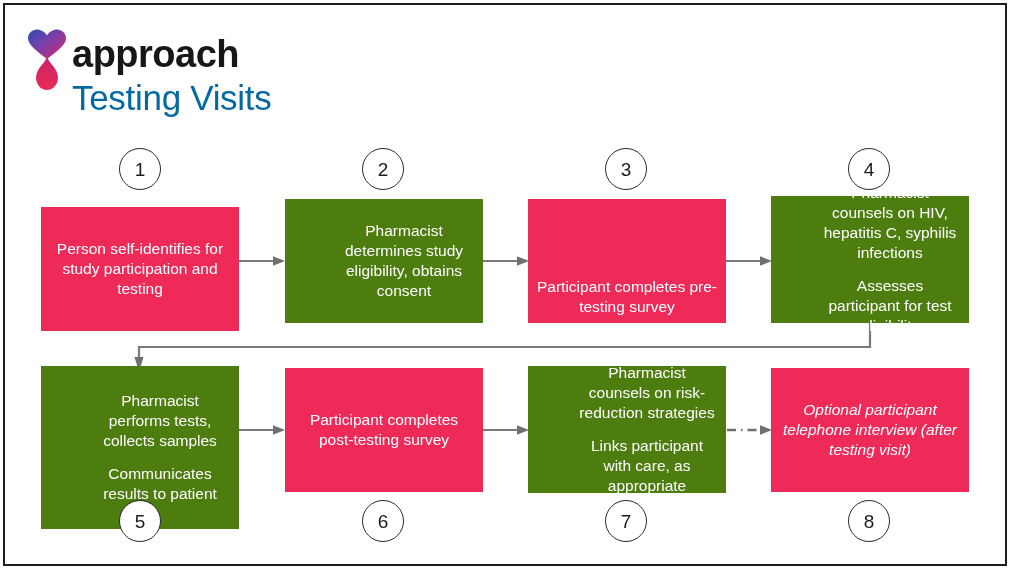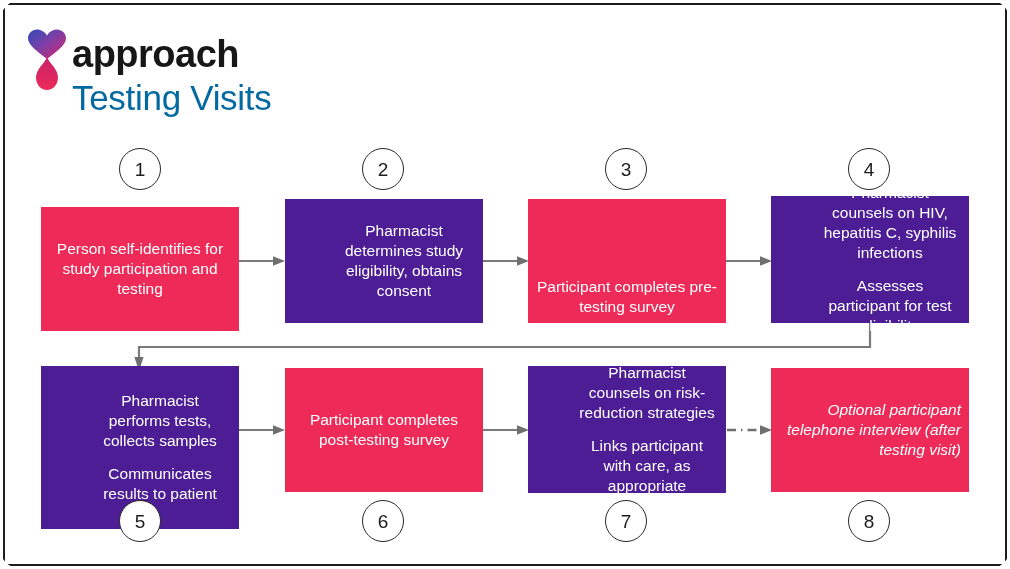--- a/index.html
+++ b/index.html
@@ -11,21 +11,20 @@
   body {
     font-family: "Liberation Sans", sans-serif;
   }
   #canvas {
     position: relative;
     width: 1010px;
     height: 569px;
     background: #ffffff;
     box-sizing: border-box;
     overflow: hidden;
-    border-radius: 21px;
   }
   .frame-border {
     position: absolute;
     left: 3px;
     top: 3px;
     width: 1004px;
     height: 563px;
     border: 2px solid #1c1c1c;
     box-sizing: border-box;
     pointer-events: none;
@@ -68,30 +67,29 @@
     display: flex;
     flex-direction: column;
     align-items: center;
     justify-content: center;
     text-align: center;
     padding: 6px 8px;
     font-size: 15.5px;
     line-height: 1.3;
   }
   .step-box.pink { background: #ED2A58; }
-  .step-box.blue { background: #4c1d95; padding-left: 48px; }
+  .step-box.blue { background: #4d7c0f; padding-left: 48px; }
   .step-box p {
     margin: 0;
   }
   .step-box p + p {
     margin-top: 13px;
   }
   .step-box.italic p {
     font-style: italic;
-    text-align: right;
   }
 
   
   .num-badge {
     position: absolute;
     width: 42px;
     height: 42px;
     border: 1.6px solid #2b2b2b;
     border-radius: 50%;
     box-sizing: border-box;

